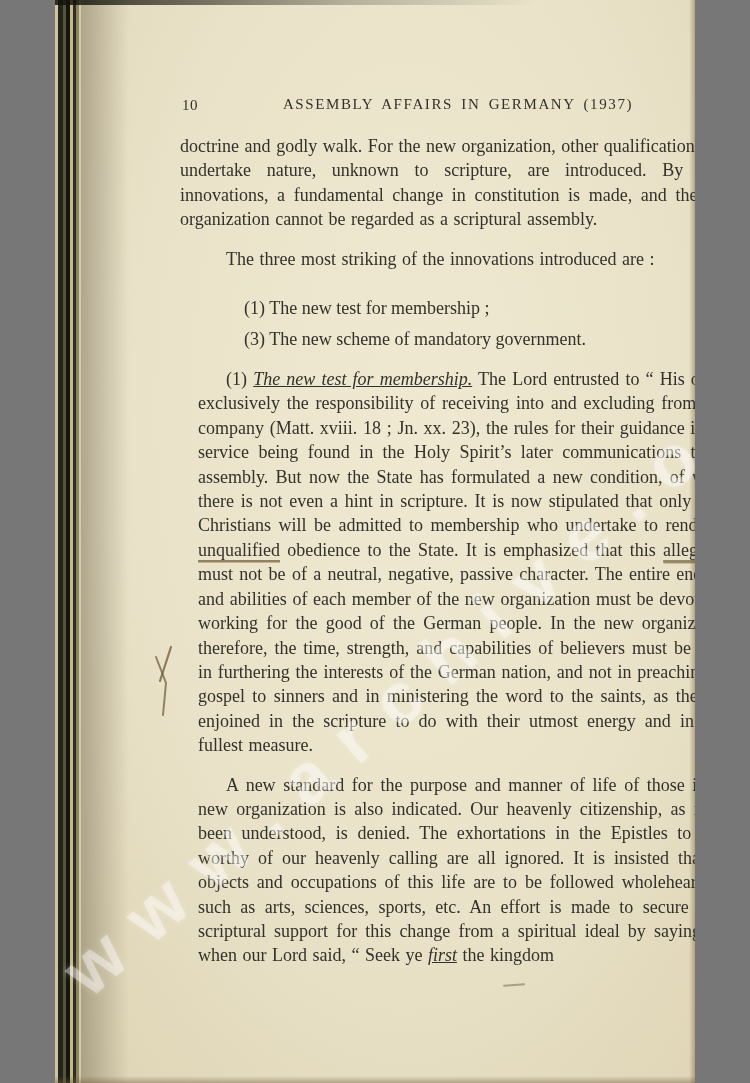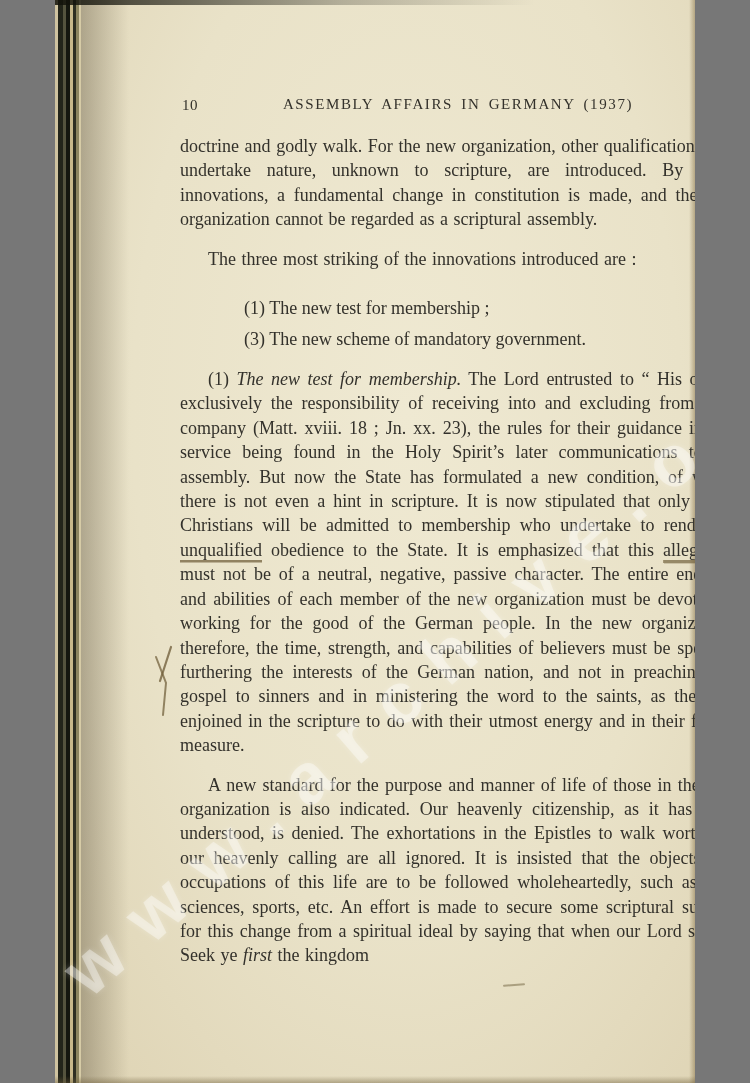--- a/index.html
+++ b/index.html
@@ -53,27 +53,27 @@
   .running-title{
     display:block;text-align:center;
     font-size:15px;letter-spacing:1.6px;word-spacing:3px;
   }
   .para{
     margin:0 0 9px 0;
     font-size:18px;line-height:24.4px;
     text-align:justify;
     word-spacing:1px;
   }
-  .indent{text-indent:28px;}
+  .indent{text-indent:28px;margin-left:18px;}
   .space-above{margin-top:15px;}
   .list{margin:25px 0 16px 64px;}
   .list p{
     margin:0 0 7px 0;font-size:18px;line-height:24px;text-align:left;
   }
-  .italic{font-style:italic;}
+  .italic{font-style:italic;text-decoration:underline;}
   .pencil-u{box-shadow:0 2.5px 0 rgba(115,98,62,.75);}
   .pencil-u2{box-shadow:0 3px 0 rgba(115,98,62,.6), 0 5px 0 -1px rgba(115,98,62,.25);}
   .watermark{
     position:absolute;z-index:5;pointer-events:none;
     left:18px;top:940px;
     transform:rotate(-41deg);transform-origin:0 50%;
     font-family:"Liberation Sans","DejaVu Sans",sans-serif;
     font-weight:bold;font-size:72px;letter-spacing:26px;
     white-space:nowrap;
     color:rgba(255,255,255,.38);

